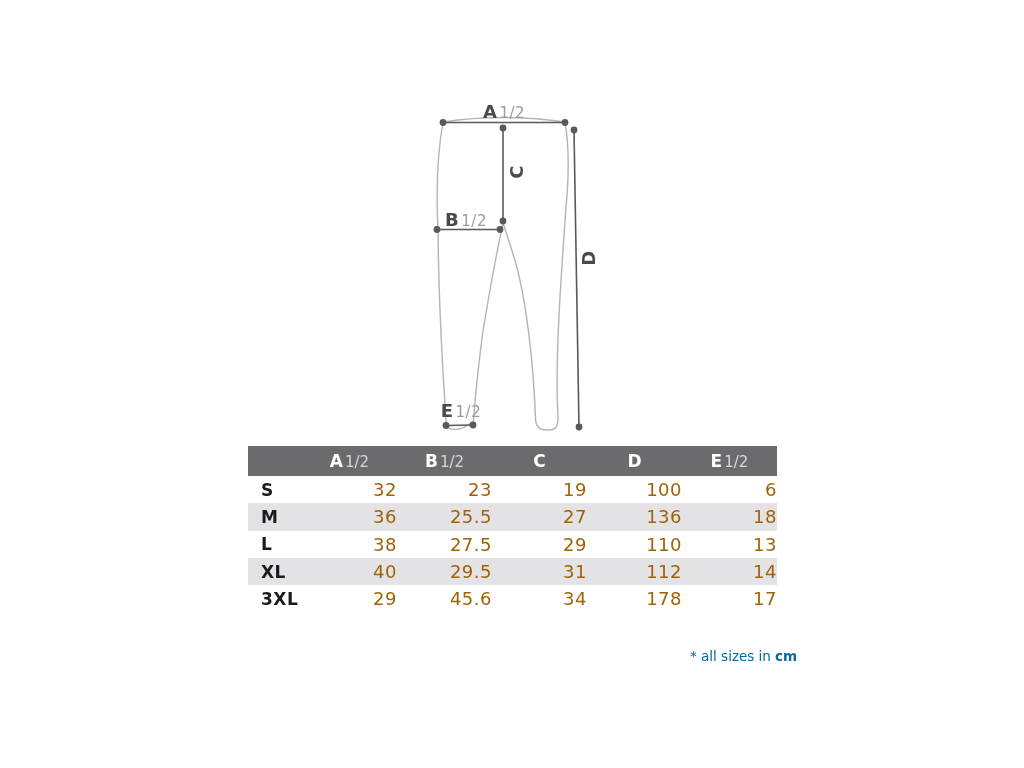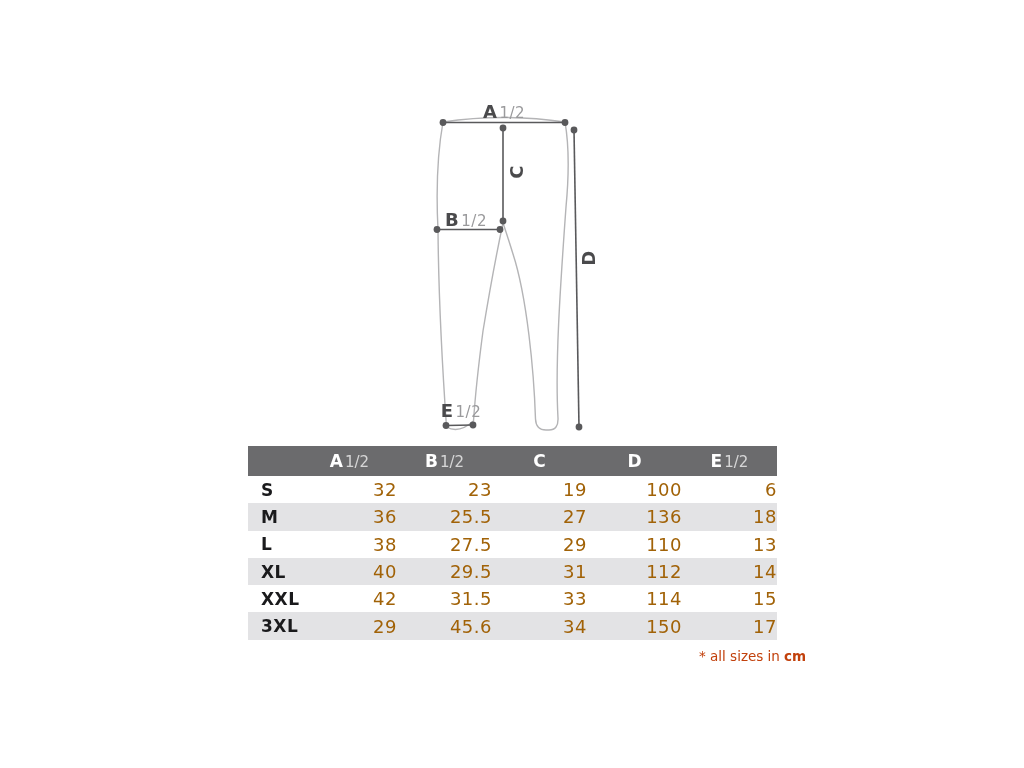--- a/index.html
+++ b/index.html
@@ -76,23 +76,23 @@
     text-align: right;
     font-size: 18px;
     color: #a16207;
     letter-spacing: 0.5px;
   }
 
   
   .footnote {
     position: absolute;
     top: 648px;
-    right: 218px;
+    right: 227px;
     font-size: 13.5px;
-    color: #c2410c;
+    color: #0369a1;
     white-space: nowrap;
   }
   .footnote .unit { font-weight: bold; margin-left: 4px; }
 </style>
 </head>
 <body>
 
 <div class="stage">
 
   <div>
@@ -200,33 +200,25 @@
       </div>
       <div class="trow">
         <div class="cell-size">XL</div>
         <div class="cell">40</div>
         <div class="cell">29.5</div>
         <div class="cell">31</div>
         <div class="cell">112</div>
         <div class="cell">14</div>
       </div>
       <div class="trow">
-        <div class="cell-size">XXL</div>
-        <div class="cell">42</div>
-        <div class="cell">31.5</div>
-        <div class="cell">33</div>
-        <div class="cell">114</div>
-        <div class="cell">15</div>
-      </div>
-      <div class="trow">
         <div class="cell-size">3XL</div>
         <div class="cell">29</div>
         <div class="cell">45.6</div>
         <div class="cell">34</div>
-        <div class="cell">150</div>
+        <div class="cell">178</div>
         <div class="cell">17</div>
       </div>
     </div>
   </div>
 
   <div class="footnote">
     <span>* all sizes in</span><span class="unit">cm</span>
   </div>
 
 </div>

